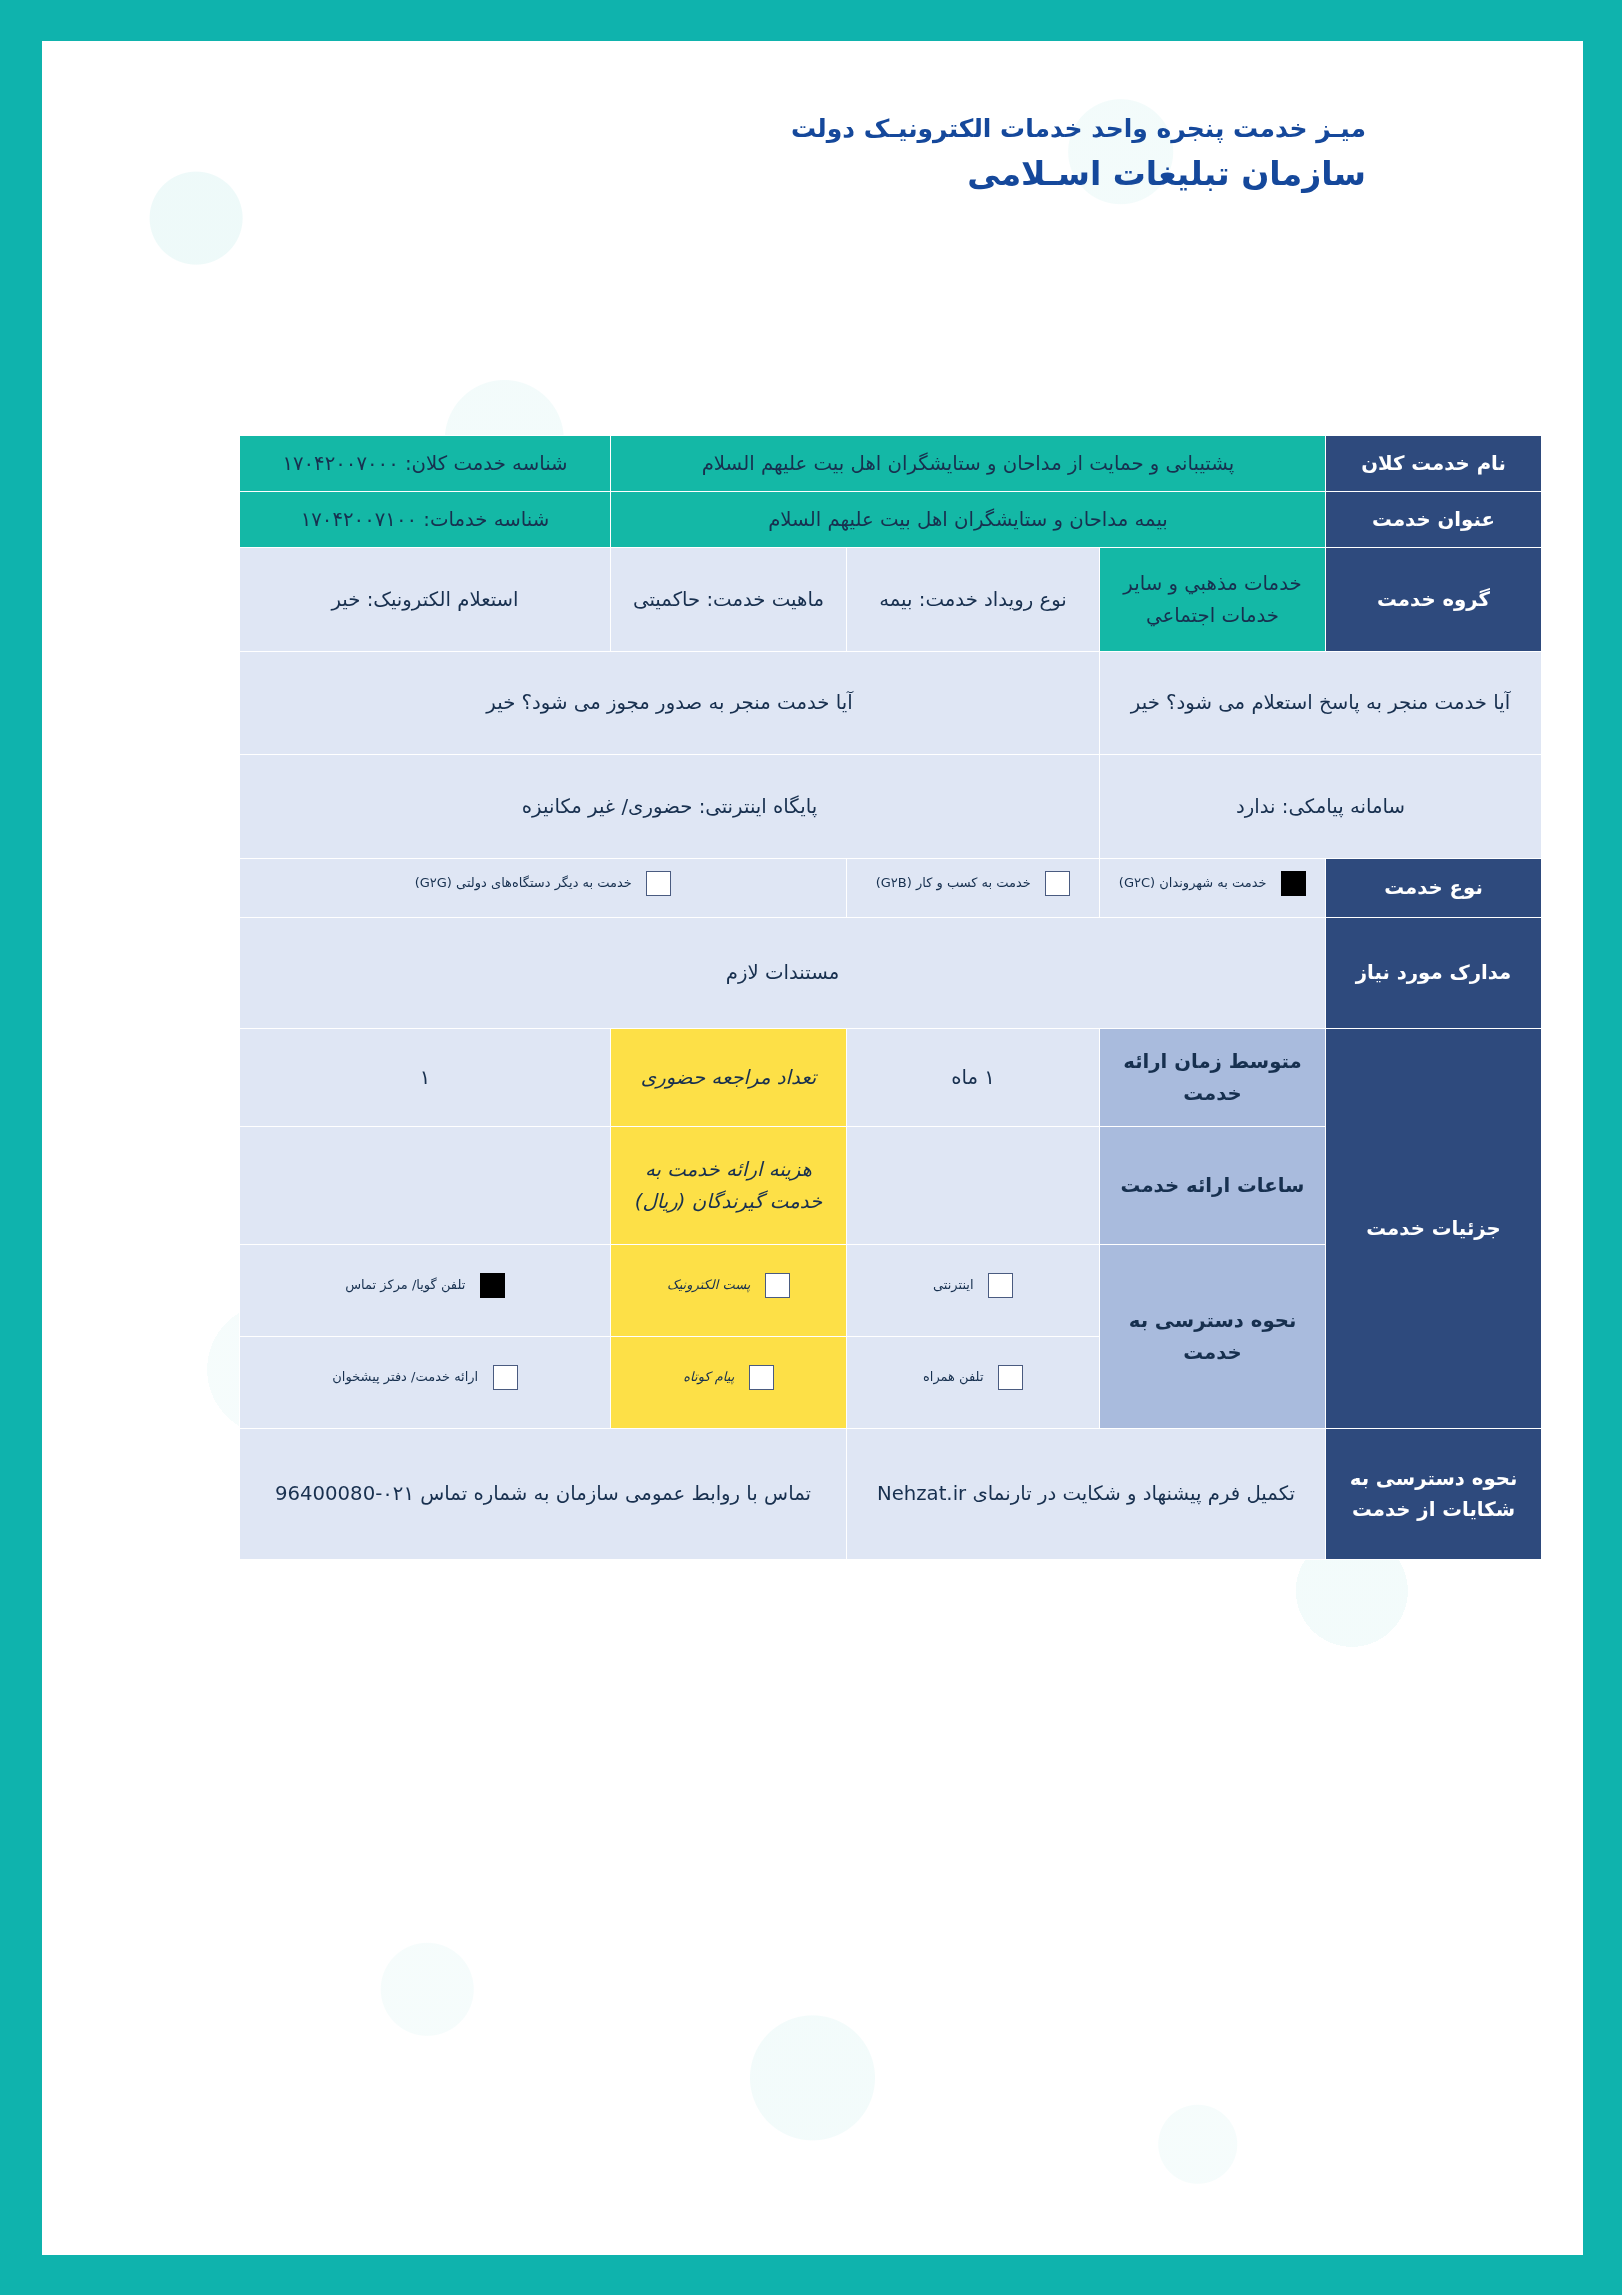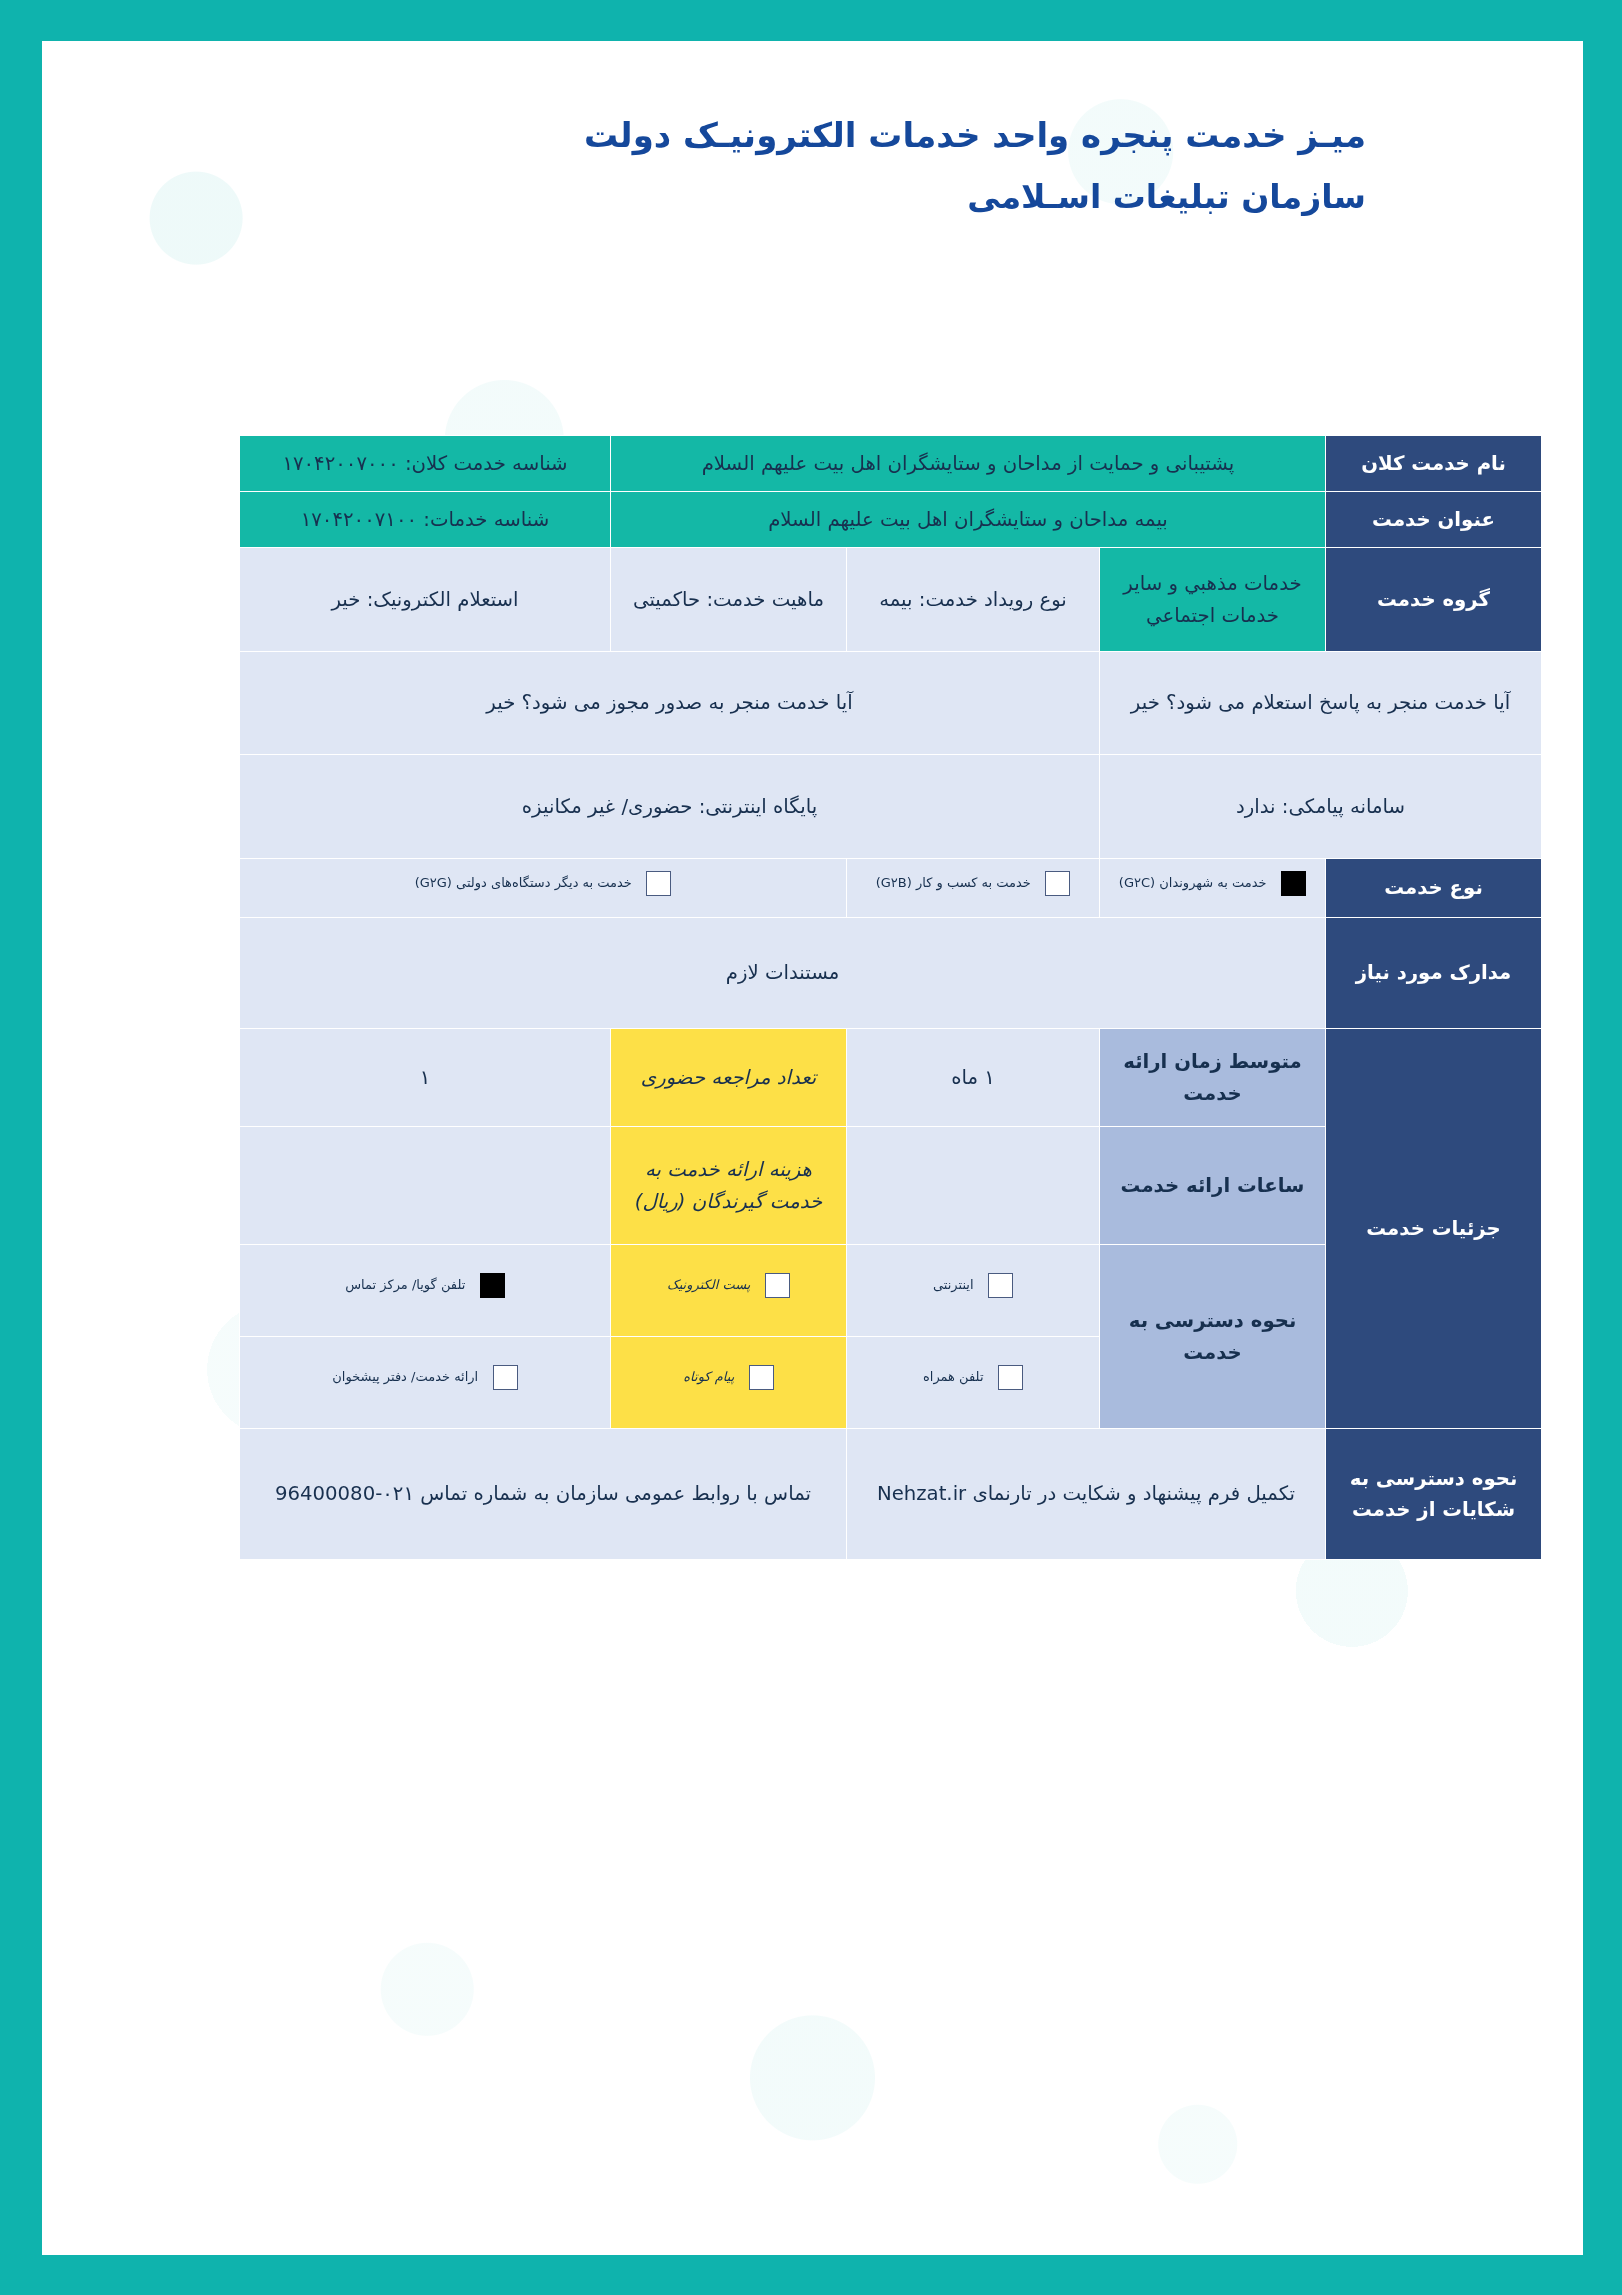--- a/index.html
+++ b/index.html
@@ -47,31 +47,31 @@
     height: 171px;
   }
   .header-titles {
     position: absolute;
     right: 171px;
     top: 13px;
     text-align: right;
     width: 984px;
   }
   .title-main {
-    font-size: 34px;
+    font-size: 25px;
     font-weight: bold;
     color: #15489b;
     letter-spacing: -0.7px;
     line-height: 1.3;
   }
   .title-sub {
     font-size: 33px;
     font-weight: bold;
     color: #15489b;
-    margin-top: 19px;
+    margin-top: 7px;
     line-height: 1.3;
   }
   .logo {
     position: absolute;
     right: 19.7px;
     top: 0px;
     width: 125px;
     height: 125px;
   }
   

